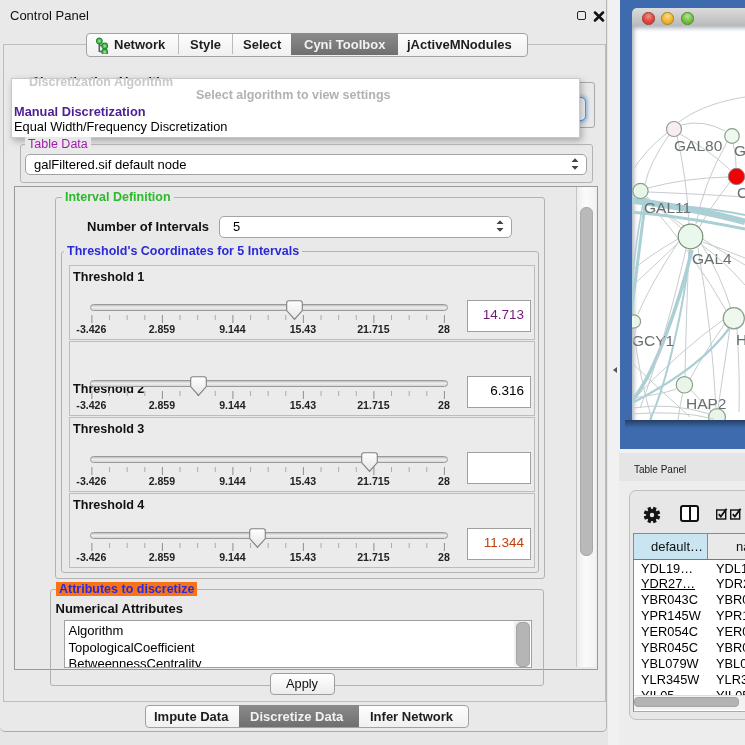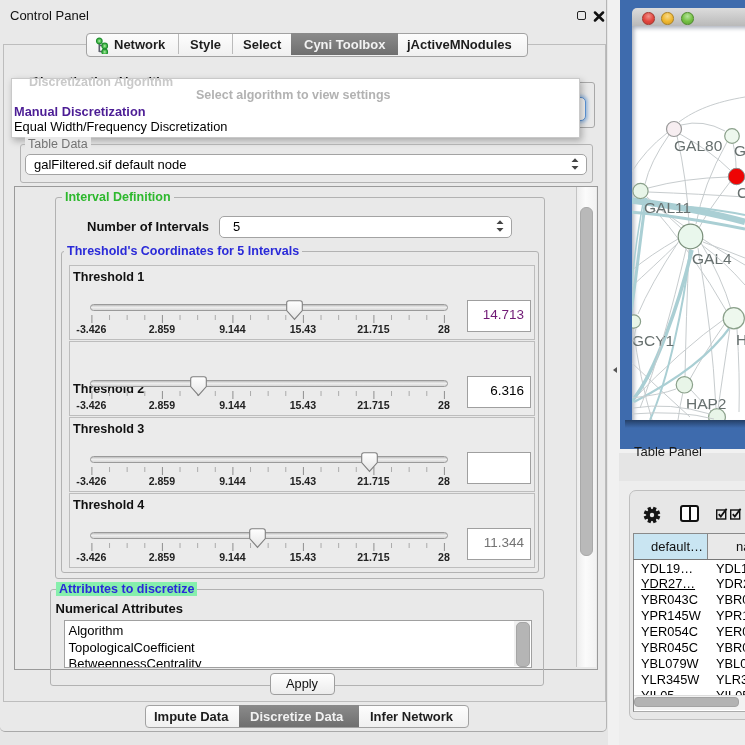--- a/index.html
+++ b/index.html
@@ -45,21 +45,21 @@
 <div class="lbl" style="left:28px;top:75px;font-size:12.5px;font-weight:bold;color:#111;background:#e9e9e9;padding:0 3px;">Discretization Algorithm</div>
 <div class="abs" style="left:26px;top:97px;width:558px;height:22px;background:#f2f2f2;border:1.5px solid #5b93d5;border-radius:5px;box-shadow:0 0 3px 1.5px rgba(100,155,220,0.5);"></div>
 
 <div class="abs" style="left:11px;top:78px;width:567px;height:58px;background:#fff;border:1px solid #c9c9c9;box-shadow:2px 3px 7px rgba(0,0,0,0.28);"></div>
 <div class="lbl" style="left:29px;top:75px;font-size:12.5px;font-weight:bold;color:#c9c9c9;">Discretization Algorithm</div>
 <div class="lbl" style="left:196px;top:88px;font-size:12.5px;font-weight:bold;color:#b2b2b2;">Select algorithm to view settings</div>
 <div class="lbl" style="left:14px;top:104px;font-size:12.8px;font-weight:bold;color:#4c1d95;">Manual Discretization</div>
 <div class="lbl" style="left:14px;top:119px;font-size:12.8px;color:#000;">Equal Width/Frequency Discretization</div>
 
 <div class="abs" style="left:20px;top:144px;width:571px;height:37px;border:1px solid #b3b3b3;border-radius:3px;"></div>
-<div class="lbl" style="left:25px;top:137px;font-size:12.5px;color:#737373;background:#e9e9e9;padding:0 3px;">Table Data</div>
+<div class="lbl" style="left:25px;top:137px;font-size:12.5px;color:#a21caf;background:#e9e9e9;padding:0 3px;">Table Data</div>
 <div class="abs" style="left:25px;top:154px;width:560px;height:19px;background:#fff;border:1px solid #a3a3a3;border-radius:5px;"></div>
 <div class="lbl" style="left:34px;top:157px;font-size:13px;color:#000;">galFiltered.sif default node</div>
 <svg class="abs" style="left:570px;top:156px;" width="10" height="16" viewBox="0 0 10 16">
     <path d="M1.5 6 L5 2.2 L8.5 6Z M1.5 10 L5 13.8 L8.5 10Z" fill="#444"></path>
   </svg>
 
 <div class="abs" style="left:14px;top:186px;width:582px;height:482px;border:1px solid #9a9a9a;background:#e9e9e9;"></div>
 
 <div class="abs" style="left:576px;top:187px;width:19px;height:480px;background:linear-gradient(to right,#ededed,#fbfbfb 45%,#f2f2f2);border-left:1px solid #c4c4c4;"></div>
 <div class="abs" style="left:580px;top:207px;width:11px;height:347px;background:#b9b9b9;border:1px solid #a9a9a9;border-radius:6px;"></div>
@@ -246,24 +246,24 @@
 <path d="M3 0.7 H14 Q16.3 0.7 16.3 3 V10.5 L8.5 19.3 L0.7 10.5 V3 Q0.7 0.7 3 0.7 Z" fill="url(#thg3)" stroke="#7f7f7f" stroke-width="1.1"></path>
 <defs>
       <linearGradient id="thg3" x1="0" y1="0" x2="0" y2="1">
         <stop offset="0" stop-color="#ffffff"></stop>
         <stop offset="0.5" stop-color="#f2f2f2"></stop>
         <stop offset="1" stop-color="#e4e4e4"></stop>
       </linearGradient>
     </defs>
   </svg>
 <div class="abs" style="left:467px;top:528px;width:62px;height:30px;background:#fff;border:1px solid #9f9f9f;"></div>
-<div class="lbl" style="left:467px;top:535px;width:57px;text-align:right;font-size:13.5px;color:#737373;">11.344</div>
+<div class="lbl" style="left:467px;top:535px;width:57px;text-align:right;font-size:13.5px;color:#c2410c;">11.344</div>
 
 <div class="abs" style="left:50px;top:589px;width:492px;height:95px;border:1px solid #b2b2b2;border-radius:3px;"></div>
-<div class="lbl" style="left:56px;top:582px;font-size:12.5px;font-weight:bold;color:#2a2ad8;background:#86efac;padding:0 3px;">Attributes to discretize</div>
+<div class="lbl" style="left:56px;top:582px;font-size:12.5px;font-weight:bold;color:#2a2ad8;background:#f97316;padding:0 3px;">Attributes to discretize</div>
 <div class="lbl" style="left:55.5px;top:601px;font-size:13px;font-weight:bold;color:#111;">Numerical Attributes</div>
 <div class="abs" style="left:64px;top:620px;width:466px;height:46px;background:#fff;border:1px solid #a0a0a0;overflow:hidden;">
 <div class="lbl" style="left:3.5px;top:1.5px;font-size:13px;color:#000;">Algorithm</div>
 <div class="lbl" style="left:3.5px;top:18.8px;font-size:13px;color:#000;">TopologicalCoefficient</div>
 <div class="lbl" style="left:3.5px;top:34.6px;font-size:13px;color:#000;">BetweennessCentrality</div>
 </div>
 <div class="abs" style="left:514px;top:621px;width:16px;height:45px;background:#f0f0f0;"></div>
 <div class="abs" style="left:516px;top:622px;width:12px;height:43px;background:#b5b5b5;border:1px solid #a5a5a5;border-radius:5px;"></div>
 
 <div class="abs" style="left:270px;top:673px;width:63px;height:20px;background:linear-gradient(#ffffff,#ececec);border:1px solid #9e9e9e;border-radius:4px;"></div>
@@ -348,21 +348,21 @@
     <path d="M703 242 Q725 250 745 258" fill="none" stroke="#c7ccce" stroke-width="1"></path>
     <path d="M702 245 Q725 262 745 285" fill="none" stroke="#c7ccce" stroke-width="1"></path>
     <path d="M686 249 C672 310 655 370 640 408" fill="none" stroke="#c7ccce" stroke-width="1"></path>
     <text x="737" y="198" font-size="15.5" fill="#67706f">C</text>
 </svg>
 
 <div class="abs" style="left:625px;top:420px;width:120px;height:8px;background:linear-gradient(#243f66,rgba(62,107,173,0));"></div>
 
 <div class="abs" style="left:620px;top:449px;width:125px;height:4px;background:#f1f1f1;"></div>
 <div class="abs" style="left:619px;top:453px;width:126px;height:28px;background:#e5e5e5;"></div>
-<div class="lbl" style="left:634px;top:444px;font-size:13px;color:#1a1a1a;">Table Panel</div>
+<div class="lbl" style="left:634px;top:464px;font-size:10px;color:#1a1a1a;">Table Panel</div>
 <div class="abs" style="left:619px;top:481px;width:126px;height:264px;background:#ededed;"></div>
 <div class="abs" style="left:629px;top:490px;width:130px;height:228px;background:#e7e7e7;border:1px solid #bfbfbf;border-radius:7px;"></div>
 
 <svg class="abs" style="left:643px;top:505.5px;" width="18" height="18" viewBox="0 0 18 18">
     <g stroke="#151515" stroke-width="3.4">
       <path d="M9.0 9.0 L16.67 12.18"></path>
       <path d="M9.0 9.0 L12.18 16.67"></path>
       <path d="M9.0 9.0 L5.82 16.67"></path>
       <path d="M9.0 9.0 L1.33 12.18"></path>
       <path d="M9.0 9.0 L1.33 5.82"></path>

